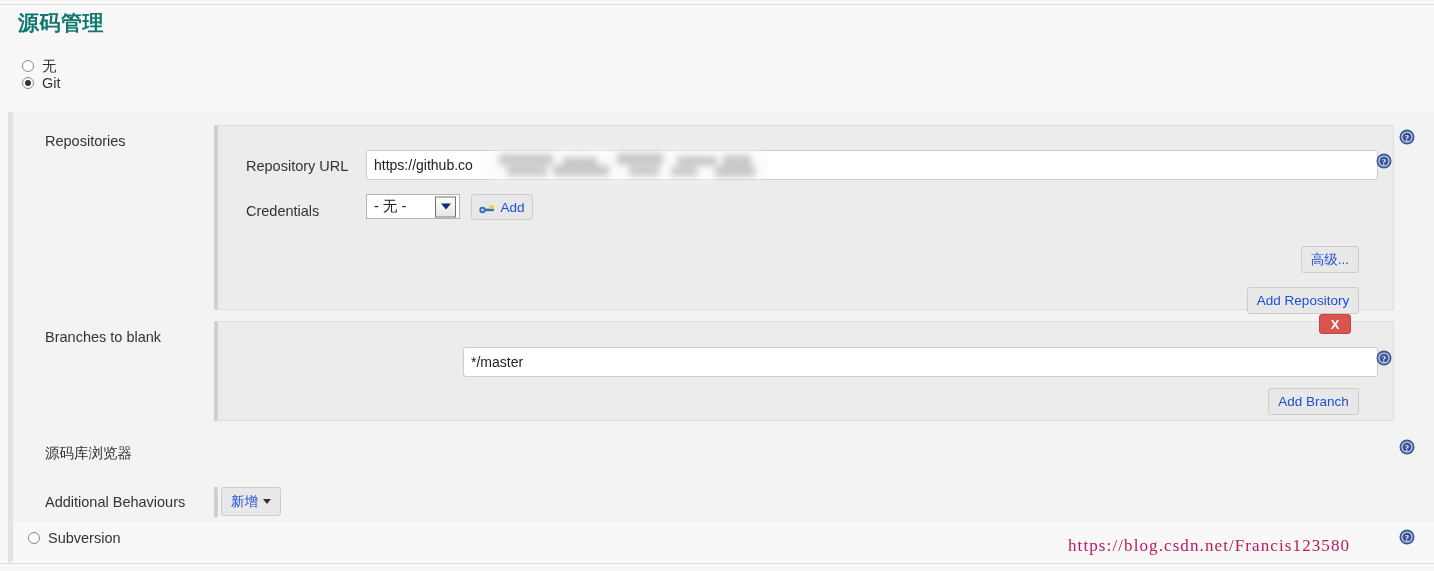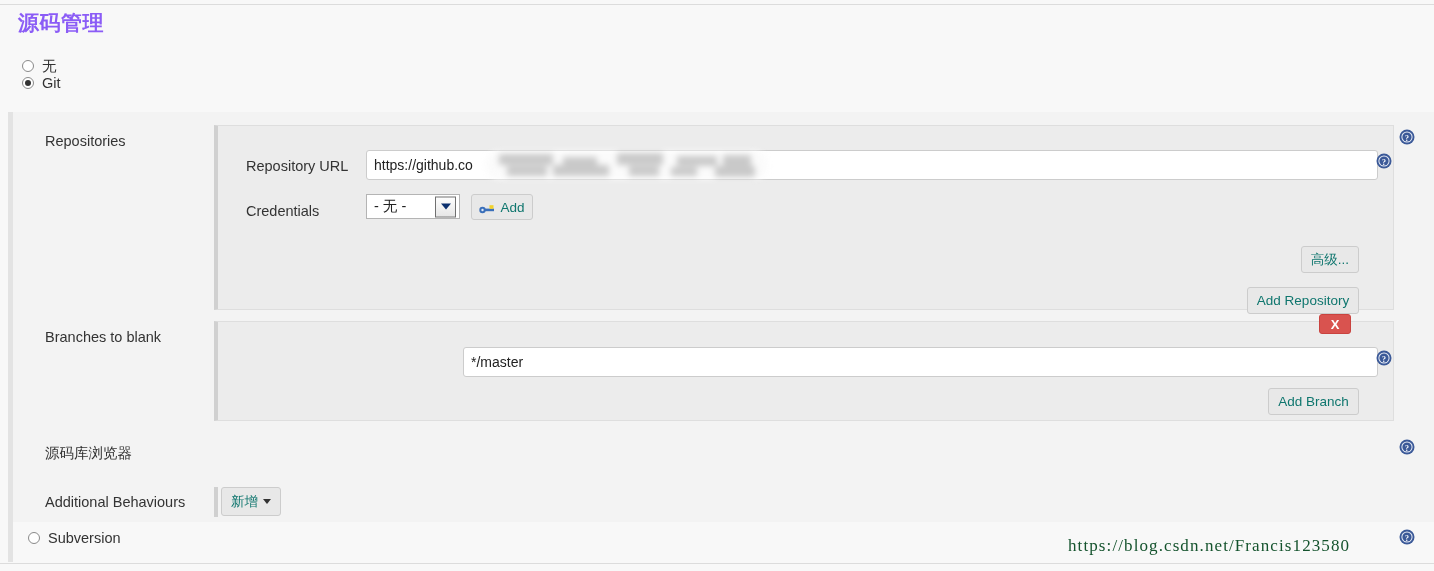--- a/index.html
+++ b/index.html
@@ -25,21 +25,21 @@
     left: 0; right: 0; top: 4px;
     height: 1px;
     background: #dcdcdc;
   }
   .page-title {
     position: absolute;
     left: 18px;
     top: 9px;
     font-size: 21px;
     font-weight: bold;
-    color: #8b5cf6;
+    color: #0f766e;
     letter-spacing: .5px;
   }
 
   
   .radio-row {
     position: absolute;
     display: flex;
     align-items: center;
     gap: 8px;
     font-size: 14.5px;
@@ -166,21 +166,21 @@
   }
 
   
   .btn {
     position: absolute;
     background: #e8e8e8;
     border: 1px solid #ccc;
     border-radius: 3px;
     font-family: "Liberation Sans", sans-serif;
     font-size: 13.5px;
-    color: #0f766e;
+    color: #1d4ed8;
     display: flex;
     align-items: center;
     justify-content: center;
     gap: 5px;
     box-sizing: border-box;
     cursor: default;
     white-space: nowrap;
   }
 
   .key-icon {
@@ -229,21 +229,21 @@
     position: absolute;
     width: 4px;
     background: #d0d0d0;
   }
 
   .watermark {
     position: absolute;
     font-family: "Liberation Serif", "DejaVu Serif", serif;
     font-size: 17px;
     letter-spacing: 1.1px;
-    color: #14532d;
+    color: #be185d;
     white-space: nowrap;
   }
 </style>
 </head>
 <body>
 
 <div class="page">
 
   <div class="top-rule"></div>
 

